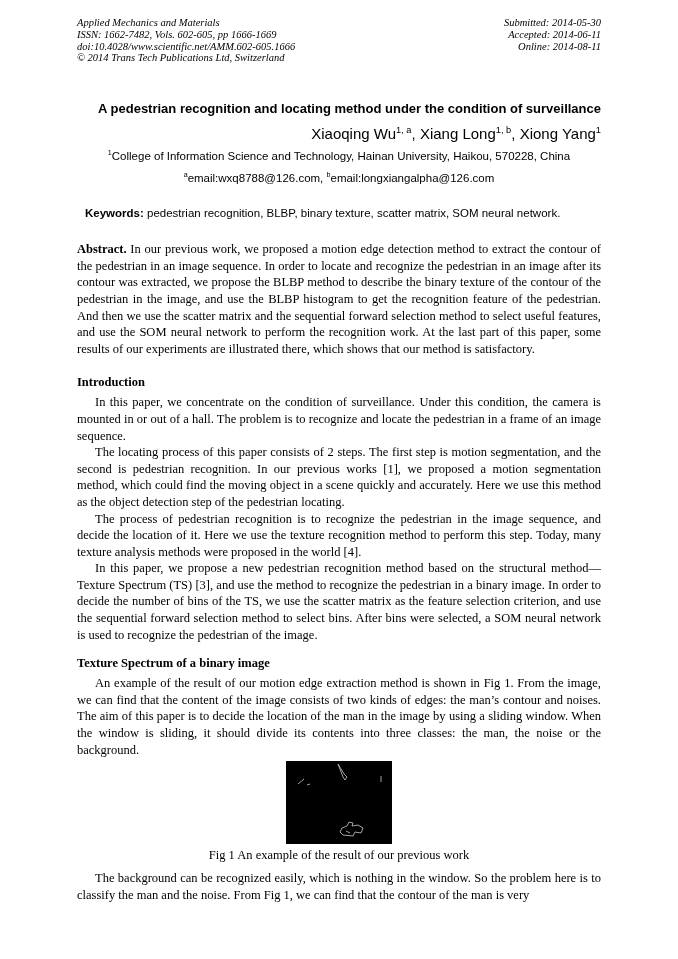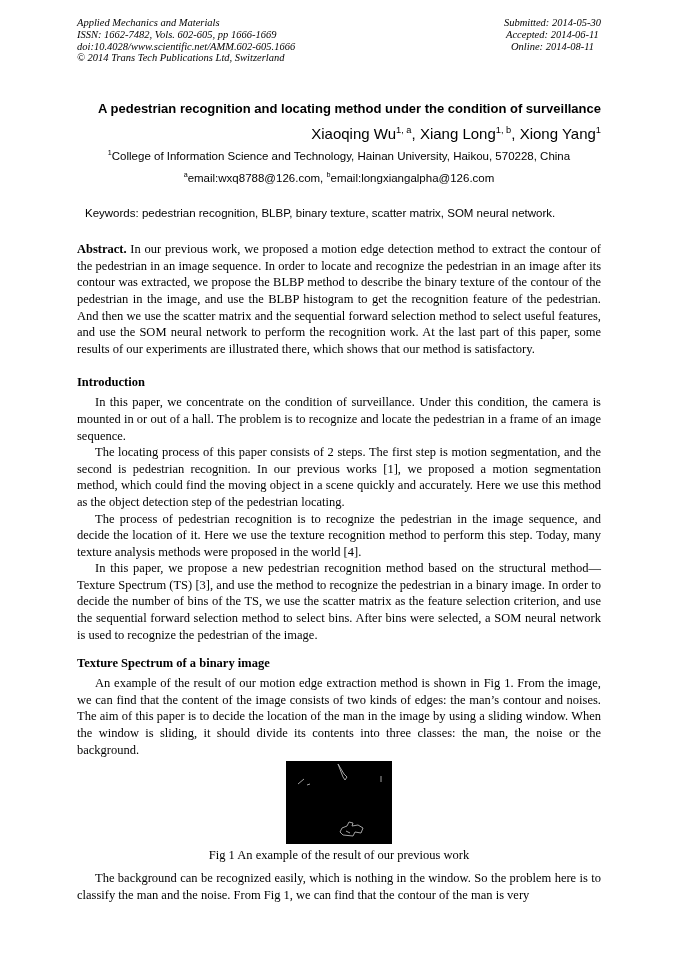--- a/index.html
+++ b/index.html
@@ -16,21 +16,21 @@
     font-family: "Liberation Serif", serif;
   }
   .header-row {
     display: flex;
     justify-content: space-between;
     font-style: italic;
     font-size: 10.5px;
     line-height: 11.8px;
     font-family: "Liberation Serif", serif;
   }
-  .header-right { text-align: center; }
+  .header-right { text-align: right; }
   .paper-title {
     margin: 36px auto 0 auto;
     text-align: right;
     font-family: "Liberation Sans", sans-serif;
     font-weight: bold;
     font-size: 13px;
     line-height: 17px;
     max-width: 560px;
   }
   .authors-line {
@@ -54,21 +54,21 @@
     font-family: "Liberation Sans", sans-serif;
     font-size: 11.5px;
     line-height: 14px;
   }
   .keywords-line {
     margin-top: 21px;
     font-family: "Liberation Sans", sans-serif;
     font-size: 11.5px;
     line-height: 14px;
   }
-  .keywords-line .kw-label { font-weight: normal; padding-left: 8px; }
+  .keywords-line .kw-label { font-weight: bold; padding-left: 8px; }
   .abstract-par {
     margin-top: 21px;
     font-size: 12.5px;
     line-height: 16.6px;
     text-align: justify;
   }
   .abstract-par .abs-label { font-weight: bold; }
   .section-heading {
     font-size: 12.5px;
     font-weight: bold;

